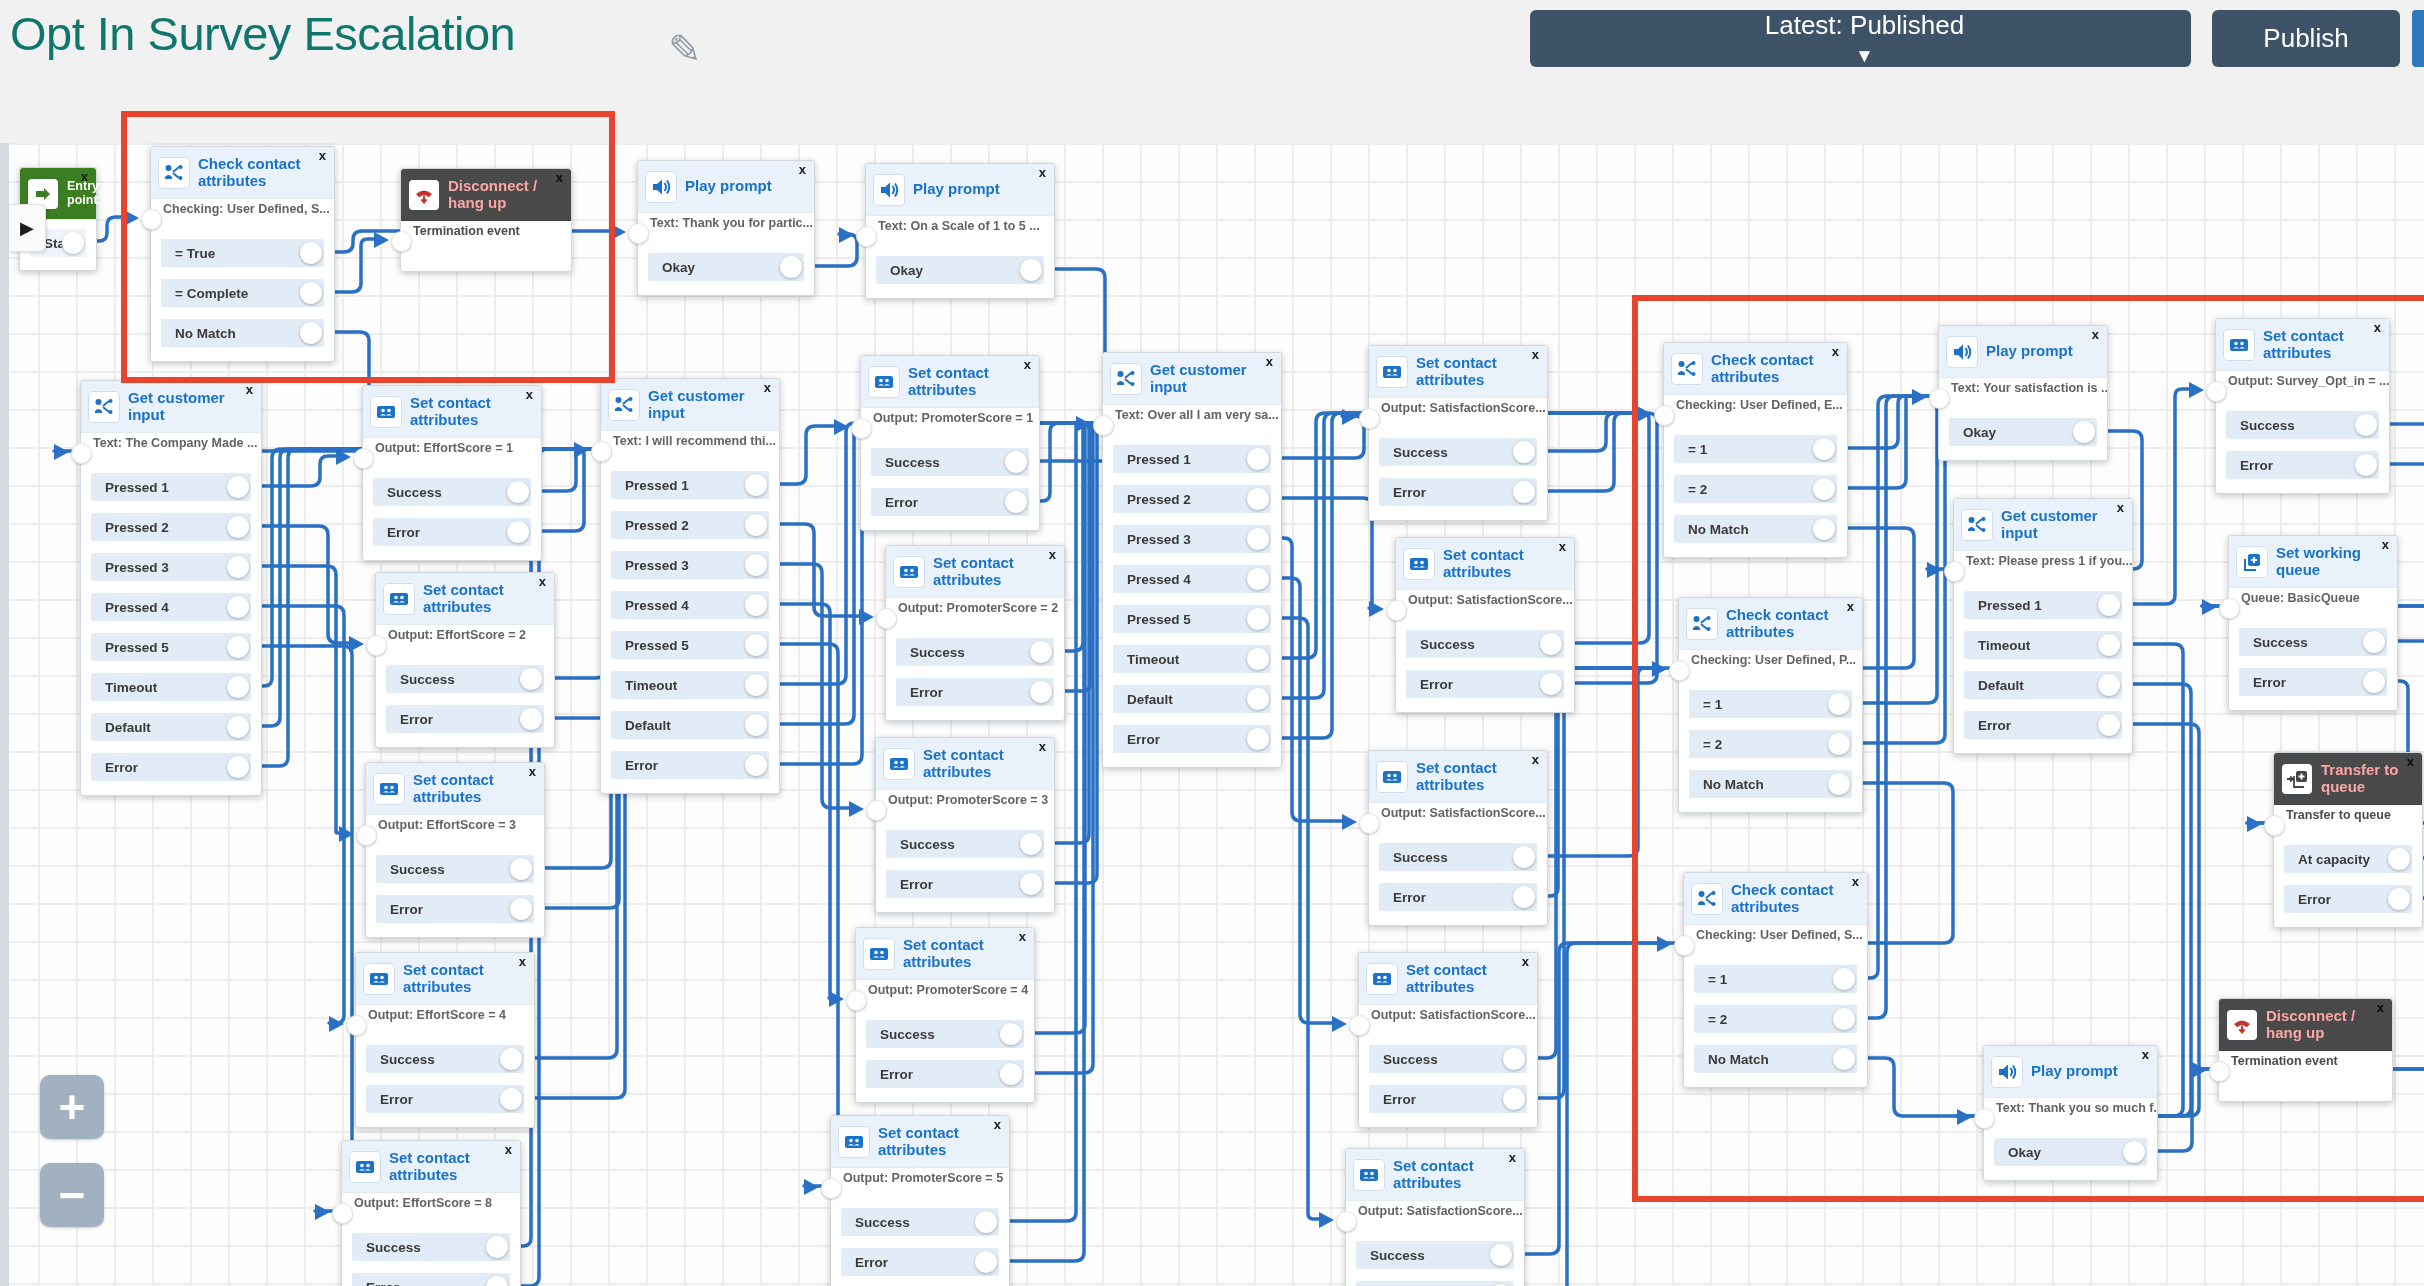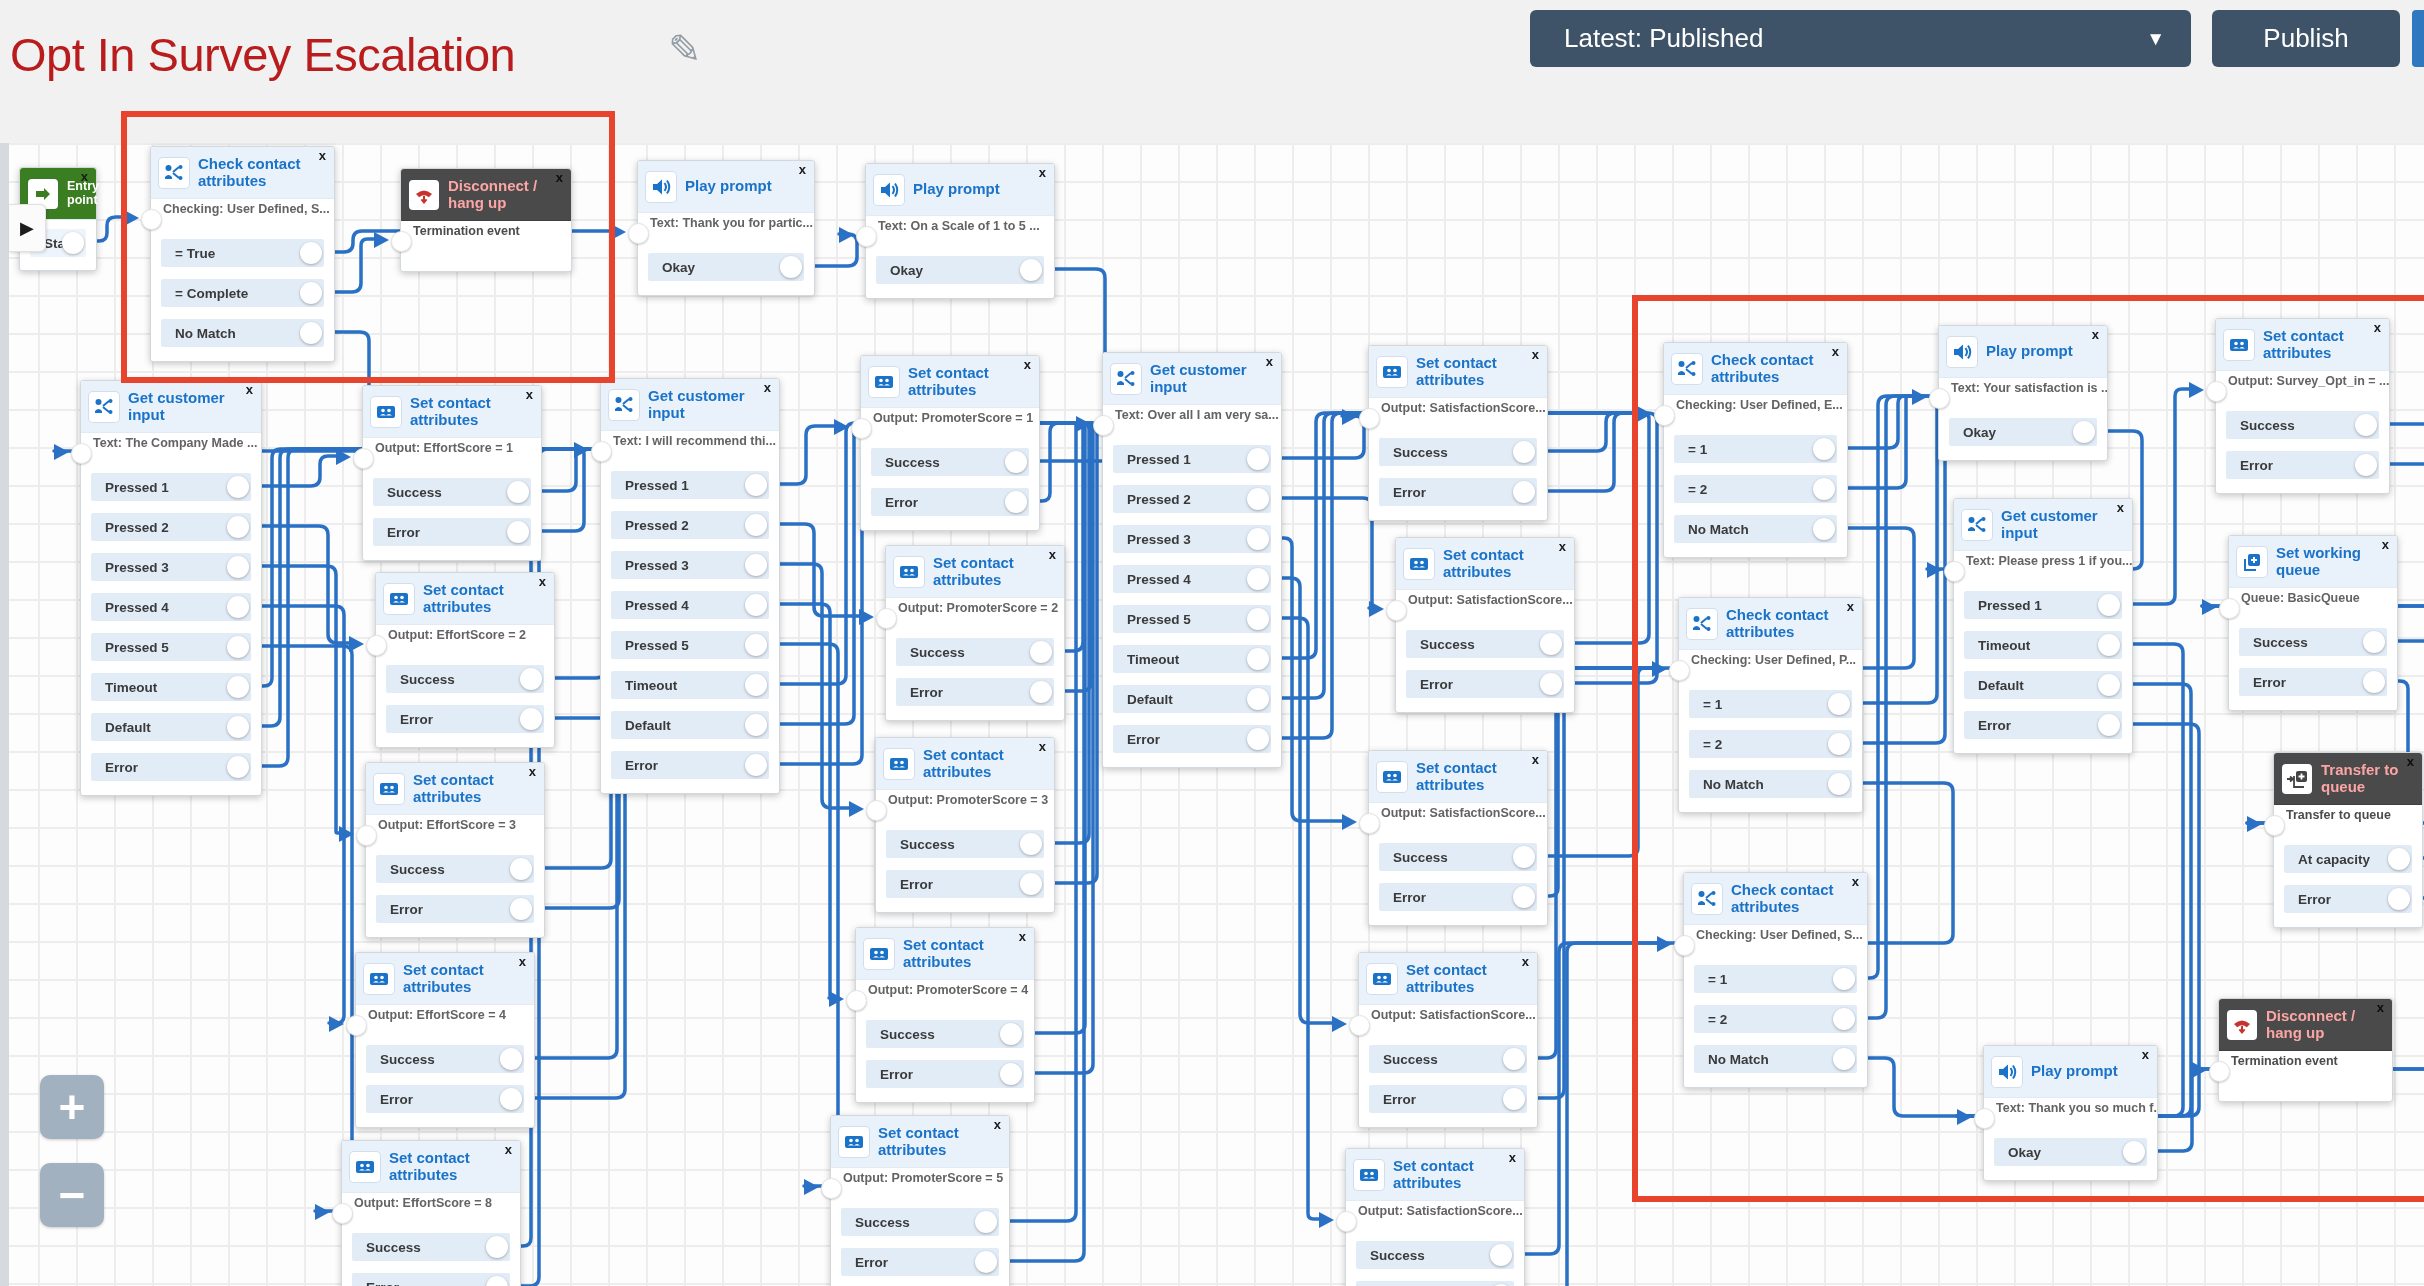--- a/index.html
+++ b/index.html
@@ -1,24 +1,24 @@
 <!DOCTYPE html>
 <html><head>
 <meta charset="utf-8">
 <style>
   html,body{margin:0;padding:0;}
   body{font-family:"Liberation Sans",sans-serif;background:#f1f1f2;}
   #app{position:relative;width:2424px;height:1286px;overflow:hidden;background:#f1f1f2;}
 
   
   #topbar{position:absolute;left:0;top:0;width:2424px;height:143px;background:#f1f1f2;z-index:3;}
-  #page-title{position:absolute;left:10px;top:6px;font-size:47px;font-weight:400;color:#b91c1c;letter-spacing:-0.5px;margin-top:21px;}
+  #page-title{position:absolute;left:10px;top:6px;font-size:47px;font-weight:400;color:#0f766e;letter-spacing:-0.5px;}
   #edit-pencil{position:absolute;left:668px;top:26px;font-size:40px;color:#939ca4;transform:rotate(0deg);cursor:pointer;}
   #version-dropdown{position:absolute;left:1530px;top:10px;width:661px;height:57px;background:#3f5368;border-radius:6px;color:#fff;
-      display:flex;align-items:center;justify-content:space-between;padding:0 26px 0 34px;box-sizing:border-box;font-size:26px;cursor:pointer;}
+      display:flex;align-items:center;justify-content:space-between;padding:0 26px 0 34px;box-sizing:border-box;font-size:26px;cursor:pointer;flex-direction:column;}
   #version-caret{font-size:19px;color:#fff;}
   #publish-btn{position:absolute;left:2212px;top:10px;width:188px;height:57px;background:#3f5368;border-radius:6px;color:#fff;
       display:flex;align-items:center;justify-content:center;font-size:26px;cursor:pointer;}
   #partial-btn{position:absolute;left:2412px;top:10px;width:16px;height:57px;background:#2f78c0;border-radius:4px 0 0 4px;}
 
   
   #canvas{position:absolute;left:0;top:143px;width:2424px;height:1143px;background:#fdfdfd;
       background-image:linear-gradient(#ededee 2px,transparent 2px),linear-gradient(90deg,#ededee 2px,transparent 2px);
       background-size:38px 38px;z-index:0;}
   #left-strip{position:absolute;left:0;top:143px;width:9px;height:1143px;background:#d6dade;z-index:2;}

